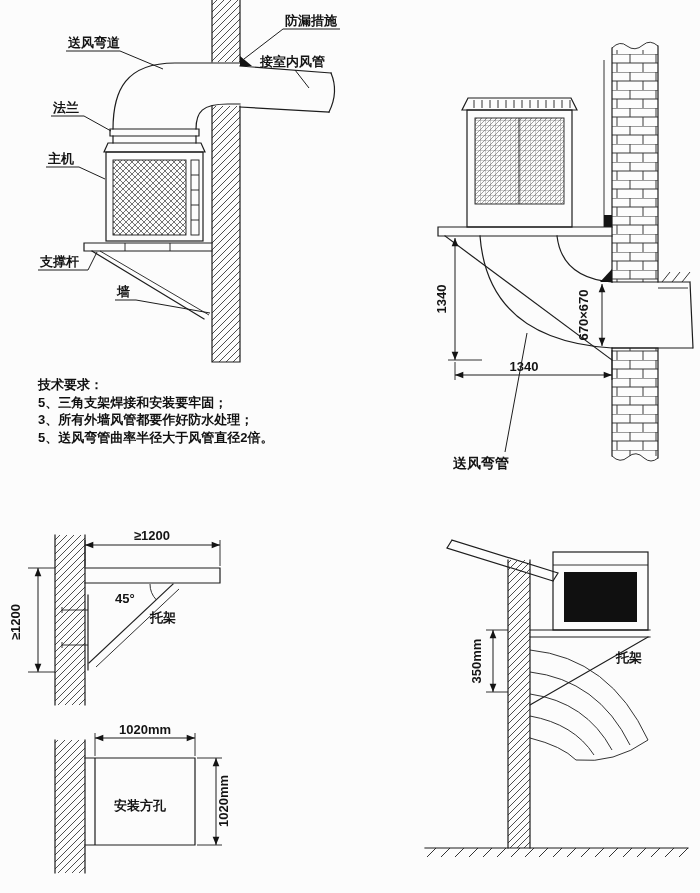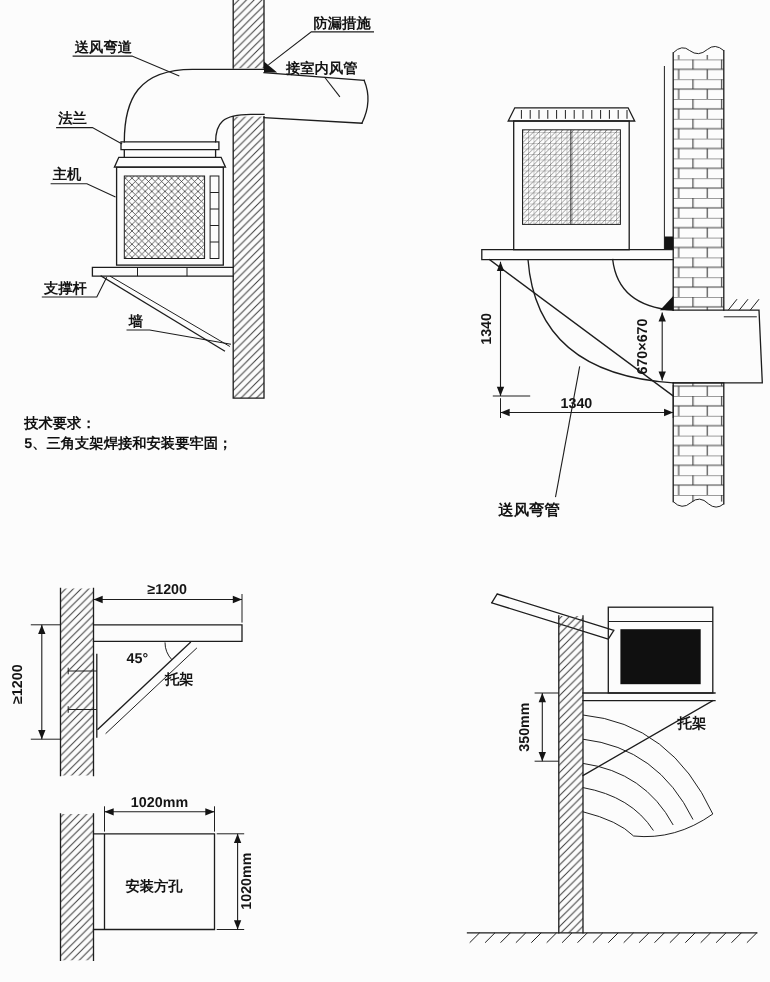--- a/index.html
+++ b/index.html
@@ -6,21 +6,21 @@
   body{width:700px;height:893px;background:#e9e9e9;font-family:"Liberation Sans",sans-serif;}
   #canvas{position:relative;width:700px;height:893px;background:#fcfcfc;overflow:hidden;}
   .diagram{position:absolute;}
   svg text{font-family:"Liberation Sans",sans-serif;font-weight:700;fill:#141414;}
   .t13{font-size:13px;}
   .t14{font-size:14px;}
   .ln{stroke:#1d1d1d;stroke-width:1.2;fill:none;stroke-linecap:square;}
   .lnthin{stroke:#1d1d1d;stroke-width:0.9;fill:none;}
   .dimln{stroke:#1d1d1d;stroke-width:1;fill:none;}
   .leader{stroke:#1d1d1d;stroke-width:1;fill:none;}
-  #tech{position:absolute;left:22px;top:376px;width:310px;color:#111;font-weight:700;font-size:13px;line-height:17.5px;}
+  #tech{position:absolute;left:38px;top:376px;width:310px;color:#111;font-weight:700;font-size:13px;line-height:17.5px;}
 </style>
 </head>
 <body>
 
 <svg width="0" height="0" style="position:absolute" aria-hidden="true">
   <defs>
     <pattern id="hatch" width="7" height="7" patternUnits="userSpaceOnUse">
       <path d="M-1,1 l2,-2 M0,7 l7,-7 M6,8 l2,-2" stroke="#3a3a3a" stroke-width="0.9" fill="none"></path>
     </pattern>
     <pattern id="cross" width="6" height="6" patternUnits="userSpaceOnUse">
@@ -129,20 +129,22 @@
     </g>
     <g>
       <path class="leader" d="M505,452 L527,333"></path>
       <text class="t14" x="453" y="468">送风弯管</text>
     </g>
   </svg>
 
   <div id="tech">
     <div class="title">技术要求：</div>
     <div>5、三角支架焊接和安装要牢固；</div>
+    <div>3、所有外墙风管都要作好防水处理；</div>
+    <div>5、送风弯管曲率半径大于风管直径2倍。</div>
   </div>
 
   <svg class="diagram" style="left:0;top:518px" width="250" height="212" viewBox="0 518 250 212">
     <g>
       <rect x="55" y="535" width="30" height="170" fill="url(#hatch)"></rect>
       <path class="ln" d="M55,535 V705 M85,535 V705"></path>
     </g>
     <g>
       <path class="ln" d="M85,568 H220 M85,583 H220 M220,568 V583"></path>
     </g>

